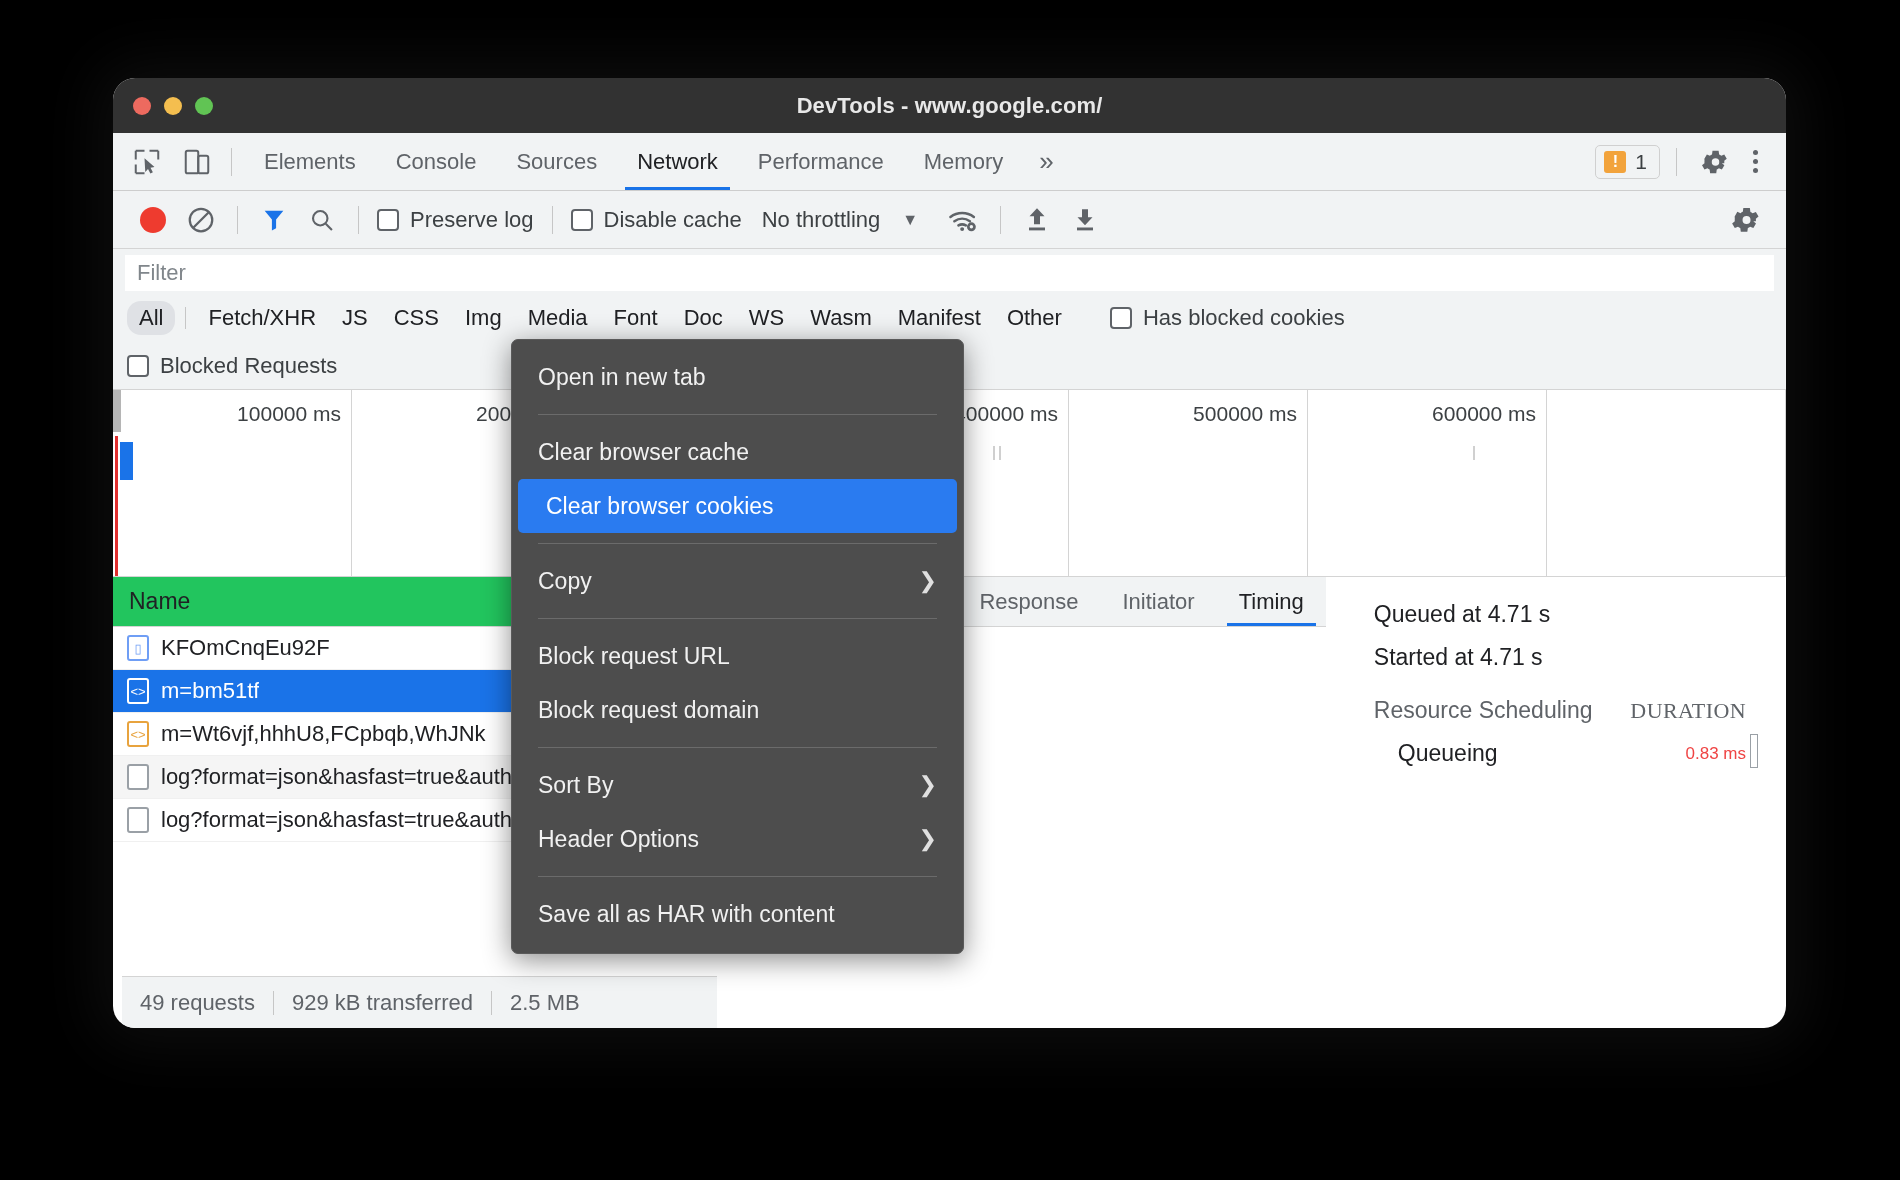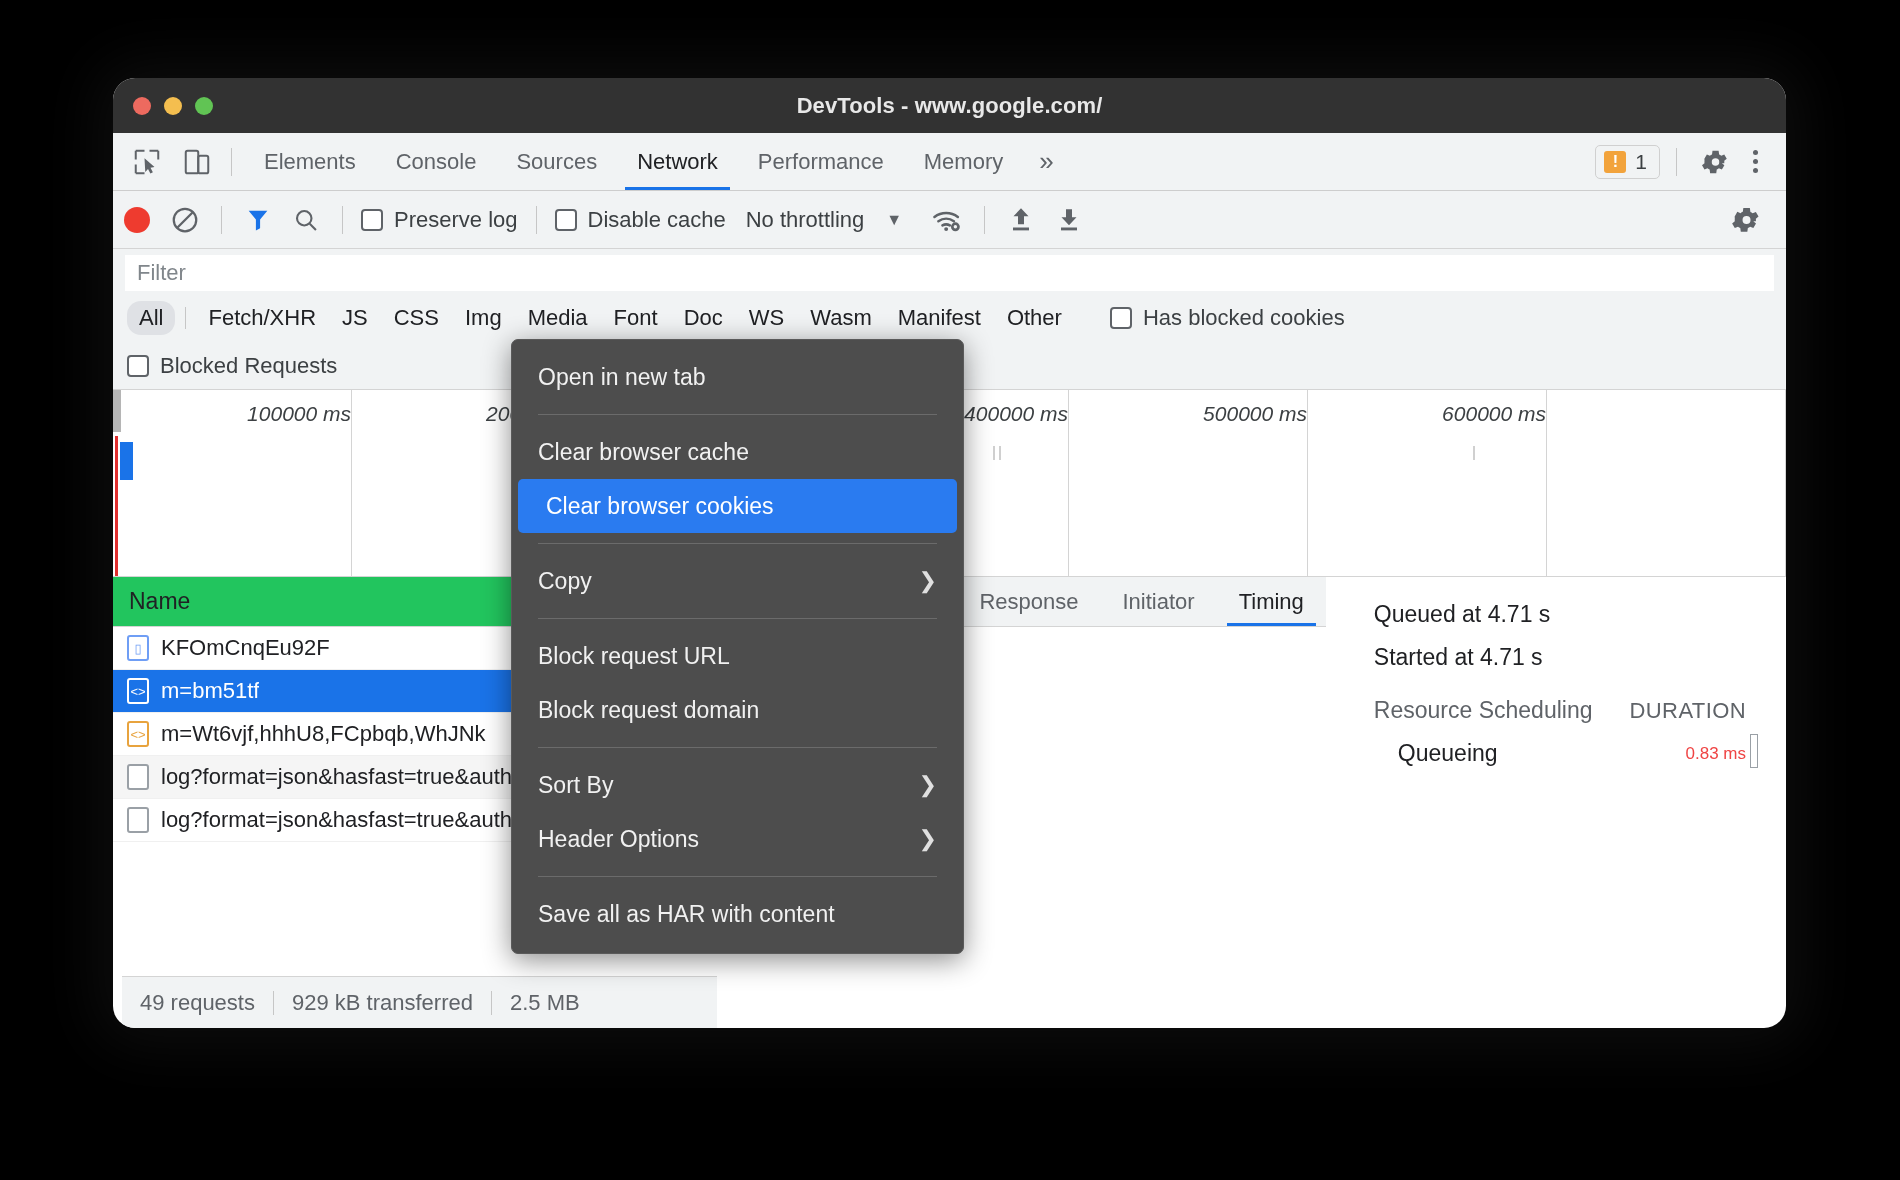--- a/index.html
+++ b/index.html
@@ -76,21 +76,21 @@
     color: #fff; font-size: 16px; font-weight: bold;
     display: flex; align-items: center; justify-content: center;
   }
   .warn-count { font-size: 21px; color: #3c4043; }
   .kebab { display: flex; flex-direction: column; gap: 4px; padding: 0 12px; }
   .kebab span { width: 5px; height: 5px; background: #5f6368; border-radius: 50%; }
 
   
   .nettoolbar {
     height: 58px; background: #f1f3f4;
-    display: flex; align-items: center; 
+    display: flex; align-items: center; padding-left: 16px;
     border-bottom: 1px solid #d4d4d4;
   }
   .rec-dot { width: 26px; height: 26px; border-radius: 50%; background: #ee3b2f; }
   .tbtn { width: 48px; height: 44px; display:flex; align-items:center; justify-content:center; }
   .check-item { display: flex; align-items: center; gap: 11px; padding: 0 6px; }
   .cbox {
     width: 22px; height: 22px; border: 2px solid #5f6368;
     border-radius: 4px; background: #fff;
   }
   .check-label { font-size: 22px; color: #3c4043; }
@@ -123,22 +123,22 @@
     height: 188px; background: #fff;
     border-top: 1px solid #d4d4d4; border-bottom: 1px solid #d4d4d4;
     position: relative; overflow: hidden;
   }
   .ov-scroll { position: absolute; left: 0; top: 0; width: 8px; height: 42px; background: #b5b5b5; }
   .ov-grid { position: absolute; inset: 0; display: flex; }
   .ov-cell {
     flex: 1; border-right: 1px solid #d4d4d4; position: relative;
   }
   .ov-label {
-    position: absolute; right: 0; top: 12px;
-    font-size: 21px; color: #3c4043; white-space: nowrap; font-style: italic;
+    position: absolute; right: 10px; top: 12px;
+    font-size: 21px; color: #3c4043; white-space: nowrap;
   }
   .ov-redline { position: absolute; left: 2px; top: 46px; width: 3px; height: 142px; background: #e02f2f; }
   .ov-bluebar { position: absolute; left: 7px; top: 52px; width: 13px; height: 38px; background: #1a73e8; }
   .ov-tick { position: absolute; width: 2px; height: 14px; background: #d0d0d0; top: 56px; }
 
   
   .main { display: flex; height: 272px; }
   .left-pane { width: 595px; border-right: 1px solid #d4d4d4; display: flex; flex-direction: column; background: #fff; }
   .col-head {
     height: 50px; background: #22c55e; border-bottom: 1px solid #d4d4d4;
@@ -176,21 +176,21 @@
   .dtab.active::after {
     content: ""; position: absolute; left: 10px; right: 10px; bottom: 0;
     height: 3px; background: #1a73e8;
   }
   .timing-body { flex: 1; padding: 16px 0 0 0; position: relative; }
   .timing-line { font-size: 23px; color: #202124; padding: 8px 0 8px 48px; }
   .timing-section {
     display: flex; align-items: center; padding: 18px 0 6px 48px;
     font-size: 23px; color: #5f6368;
   }
-  .duration-head { margin-left: auto; padding-right: 40px; font-size: 22px; color: #5f6368; letter-spacing: 0.4px; }
+  .duration-head { margin-left: auto; padding-right: 40px; font-size: 22px; color: #5f6368; letter-spacing: 0.4px; font-family: Liberation Serif, serif; }
   .timing-row {
     display: flex; align-items: center; padding: 10px 0 0 72px;
     font-size: 23px; color: #202124; position: relative;
   }
   .timing-bar-wrap { position: absolute; left: 360px; top: 4px; width: 560px; height: 34px; }
   .timing-bar { position: absolute; left: 64px; top: 0; width: 8px; height: 34px; border: 1px solid #9aa0a6; background: #fff; }
   .timing-val { margin-left: auto; padding-right: 40px; font-size: 17px; color: #ef4444; }
 
   
   .statusbar {

